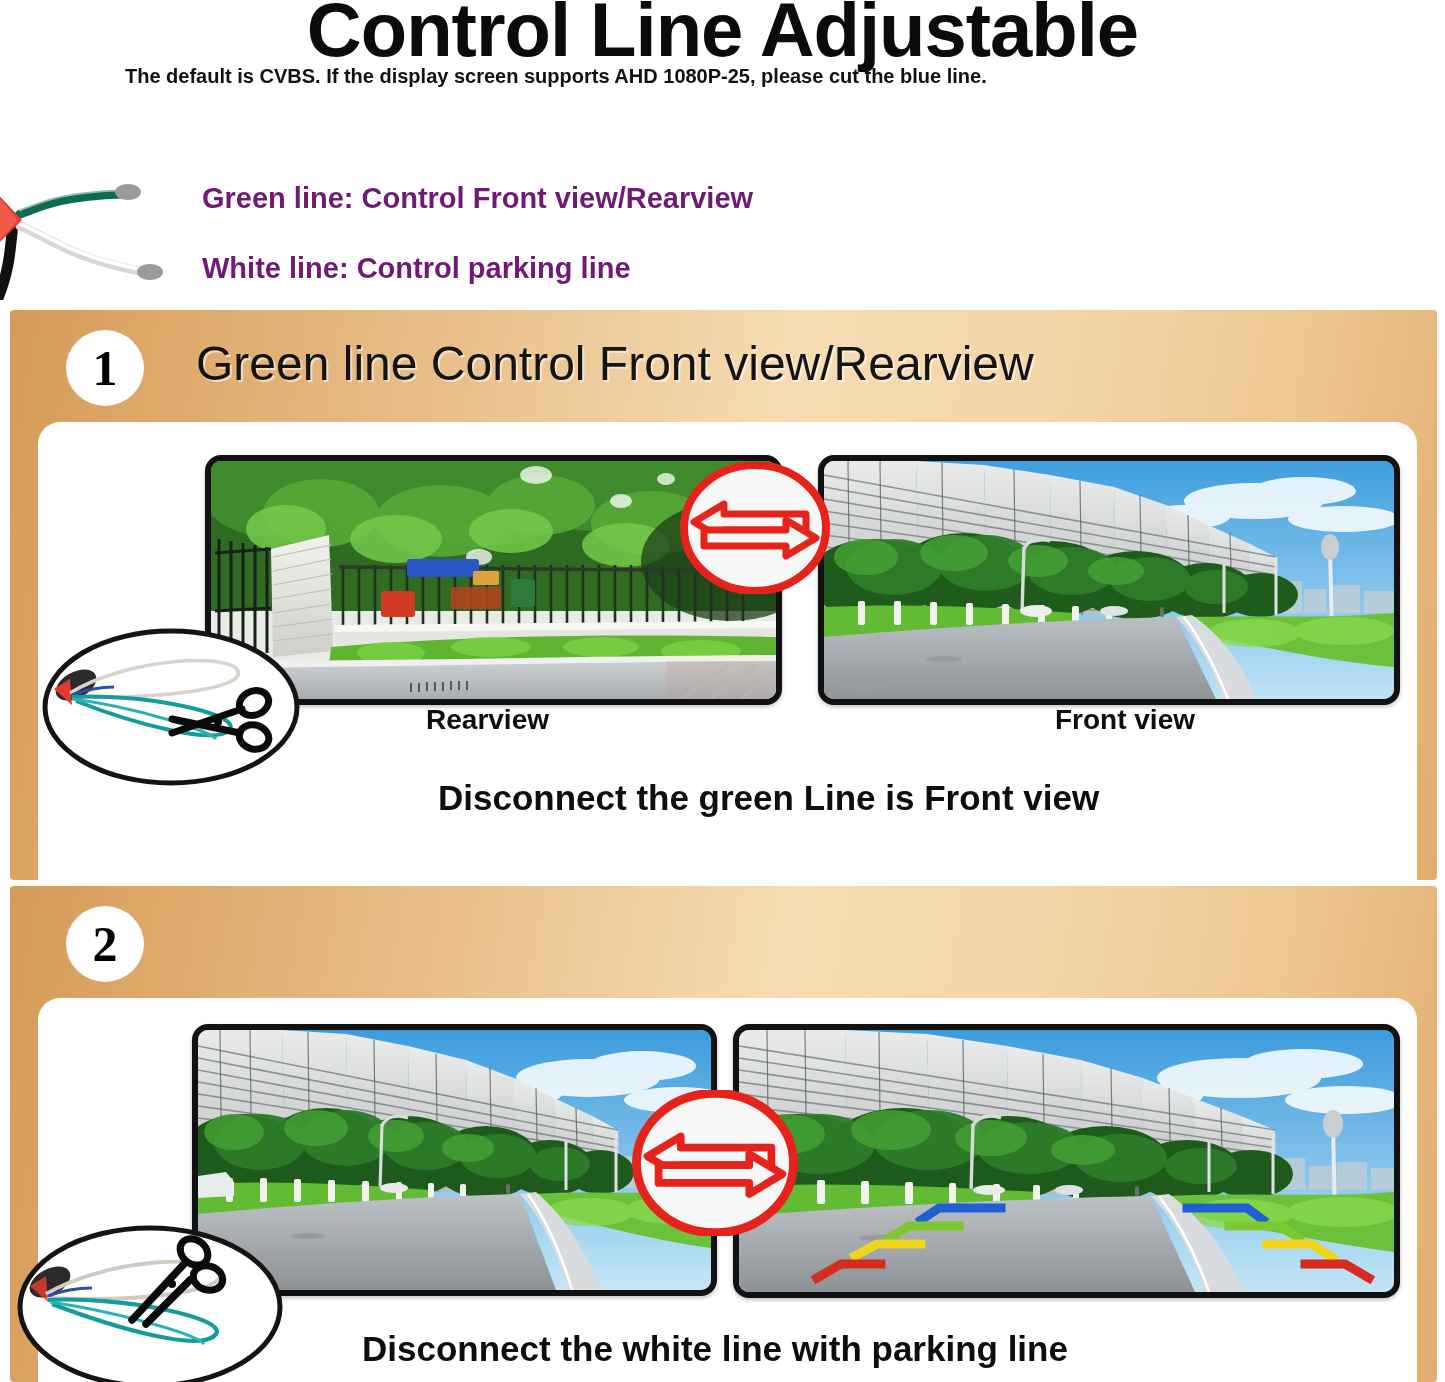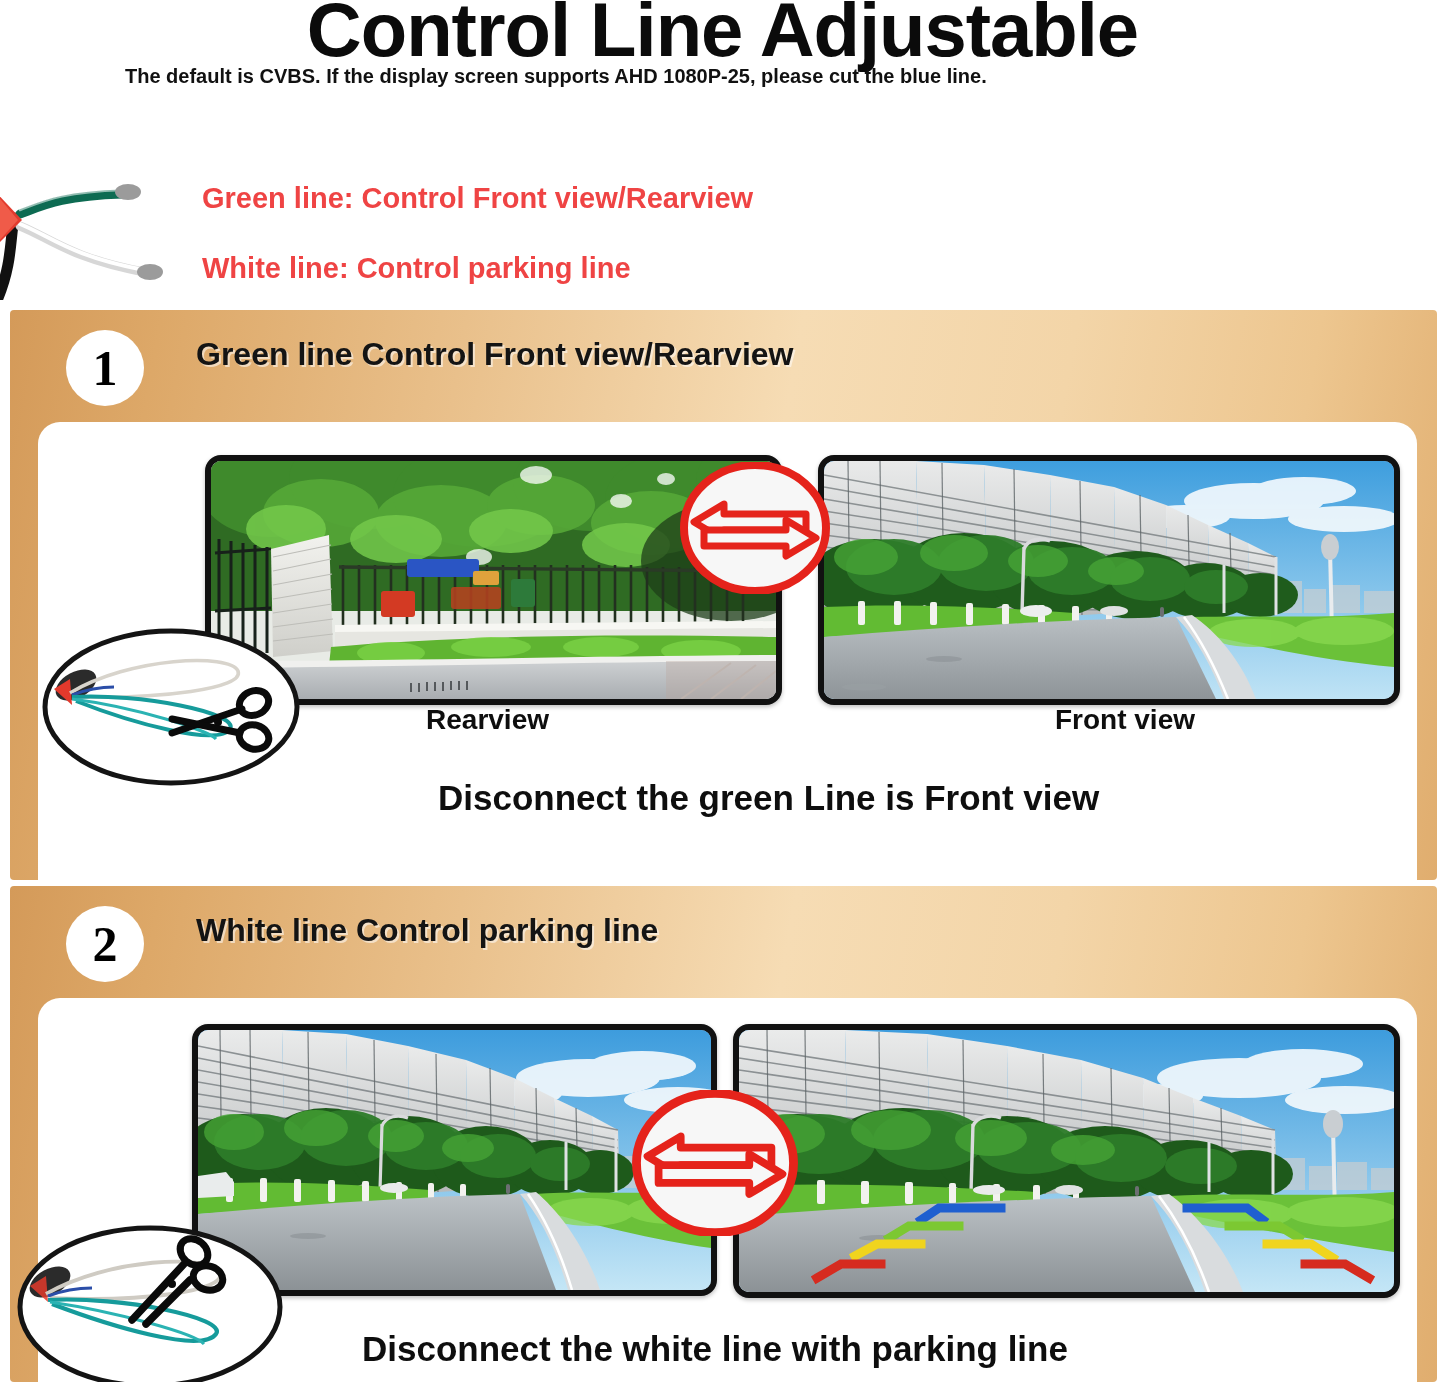--- a/index.html
+++ b/index.html
@@ -51,21 +51,21 @@
     position: absolute;
     left: -8px;
     top: 180px;
     width: 200px;
     height: 120px;
   }
   .legend-green, .legend-white {
     position: absolute;
     font-size: 29px;
     font-weight: 700;
-    color: #ef4444;
+    color: #701a75;
     white-space: nowrap;
   }
   .legend-green { left: 202px; top: 182px; }
   .legend-white { left: 202px; top: 252px; }
 
   
   .section {
     position: absolute;
     left: 0;
     width: 1445px;
@@ -108,22 +108,22 @@
     justify-content: center;
     font-size: 50px;
     font-weight: 700;
     color: #000000;
     font-family: "Liberation Serif", serif;
   }
   .section-heading {
     position: absolute;
     left: 196px;
     top: 26px;
-    font-size: 32px;
-    font-weight: 700;
+    font-size: 48px;
+    font-weight: 400;
     color: #141414;
     white-space: nowrap;
     text-shadow: 2px 2px 0 rgba(255,255,255,0.55);
   }
 
   
   .content {
     position: absolute;
     left: 0; right: 0;
     top: 112px;
@@ -523,21 +523,20 @@
 
     <div class="bottom-caption" style="left:438px; top:356px;">Disconnect the green Line is  Front view</div>
   </div>
 </div>
 
 <div class="section" style="top:886px; height:496px;">
   <div class="band"></div>
   <div class="band-inner-card"></div>
 
   <div class="badge">2</div>
-  <div class="section-heading">White line Control parking line</div>
 
   <div class="content">
 
     <div class="photo" style="left:192px; top:26px; width:513px; height:260px;">
       <svg class="scene" viewBox="0 0 513 260" preserveAspectRatio="none">
         <defs>
           <linearGradient id="s2lSky" x1="0" y1="0" x2="0" y2="1">
             <stop offset="0" stop-color="#3d9cdd"></stop>
               <stop offset="1" stop-color="#c4e6f6"></stop>
           </linearGradient>

